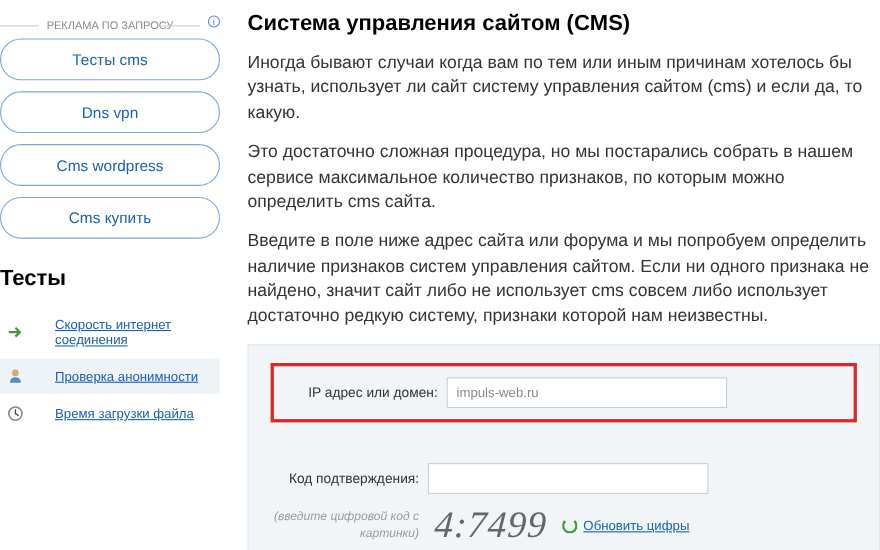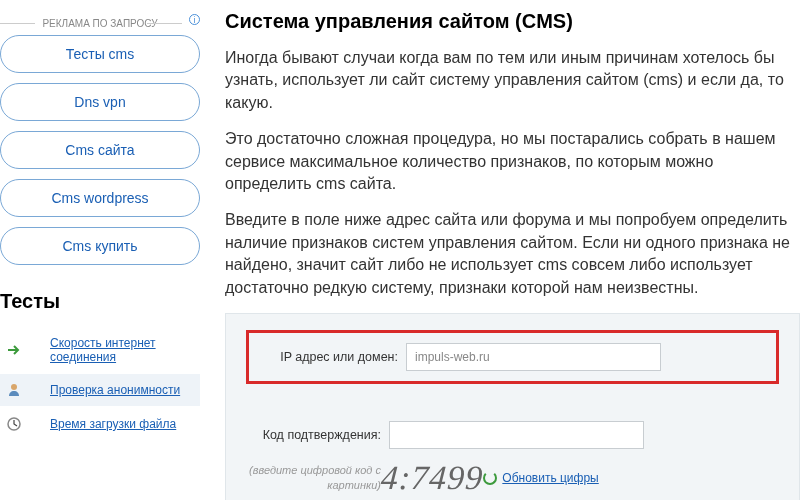--- a/index.html
+++ b/index.html
@@ -105,21 +105,21 @@
     }
     .row { display: flex; align-items: center; gap: 8px; margin-bottom: 10px; }
     .hint {
       font-style: italic;
       color: #999;
       font-size: 11px;
       text-align: right;
       width: 135px;
       line-height: 1.35;
     }
-    .captcha-row { display: flex; align-items: center; margin-bottom: 28px; }
+    .captcha-row { display: flex; align-items: center; gap: 14px; margin-bottom: 28px; }
     .captcha-img {
       font-family: Georgia, serif;
       font-size: 34px;
       letter-spacing: 1px;
       color: #666;
       font-style: italic;
       transform: skewX(-4deg);
     }
     .refresh-link {
       display: flex;
@@ -154,21 +154,20 @@
 
 <div class="container">
   <aside class="sidebar">
     <div class="ads-header">
       <span>РЕКЛАМА ПО ЗАПРОСУ</span>
       <span class="info-icon">i</span>
     </div>
     <div class="ad-items">
       <div class="ad-item">Тесты cms</div>
       <div class="ad-item">Dns vpn</div>
-      <div class="ad-item">Cms сайта</div>
       <div class="ad-item">Cms wordpress</div>
       <div class="ad-item">Cms купить</div>
     </div>
 
     <div class="tests-header">Тесты</div>
     <div class="test-items">
       <div class="test-item">
         <span class="icon">
           <svg width="16" height="16" viewBox="0 0 16 16">
               <path d="M2 8h9M8 4l4 4-4 4" stroke="#3c9a3c" stroke-width="2" fill="none"></path>

